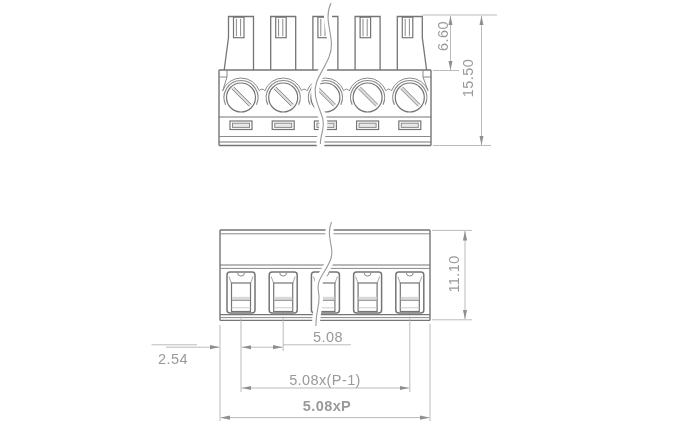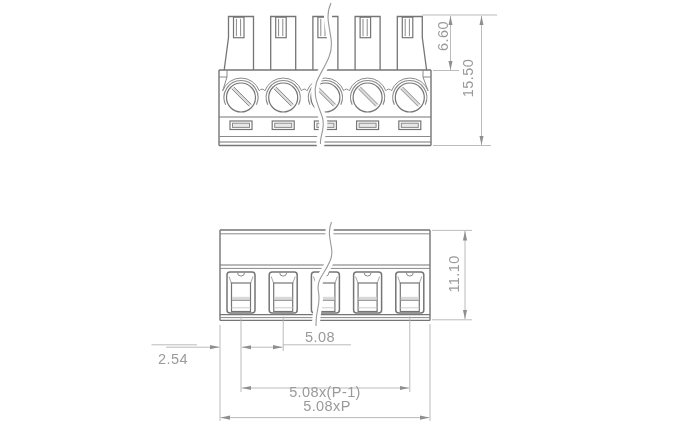--- a/index.html
+++ b/index.html
@@ -168,17 +168,17 @@
       <line x1="241.6" y1="388" x2="409.2" y2="388" marker-start="url(#ah)" marker-end="url(#ah)"></line>
       <line x1="220.6" y1="417.6" x2="429.4" y2="417.6" marker-start="url(#ah)" marker-end="url(#ah)"></line>
     </g>
   </g>
 </svg>
 
 <div class="dim-label rot" style="left:418.5px;top:28px;width:48px;height:16px;">6.60</div>
 <div class="dim-label rot" style="left:440px;top:70px;width:56px;height:16px;">15.50</div>
 <div class="dim-label rot" style="left:425.5px;top:266px;width:56px;height:16px;">11.10</div>
 <div class="dim-label" style="left:143px;top:328px;width:60px;margin-top:23px;">2.54</div>
-<div class="dim-label" style="left:290px;top:328.5px;width:60px;">5.08</div>
-<div class="dim-label" style="left:255px;top:384px;width:140px;">5.08x(P-1)</div>
-<div class="dim-label" style="left:267px;top:398px;width:120px;">5.08xP</div>
+<div class="dim-label" style="left:298px;top:328.5px;width:60px;">5.08</div>
+<div class="dim-label" style="left:255px;top:372px;width:140px;">5.08x(P-1)</div>
+<div class="dim-label" style="left:267px;top:398px;width:120px;font-weight:bold;">5.08xP</div>
 
 </div>
 
 </body></html>

